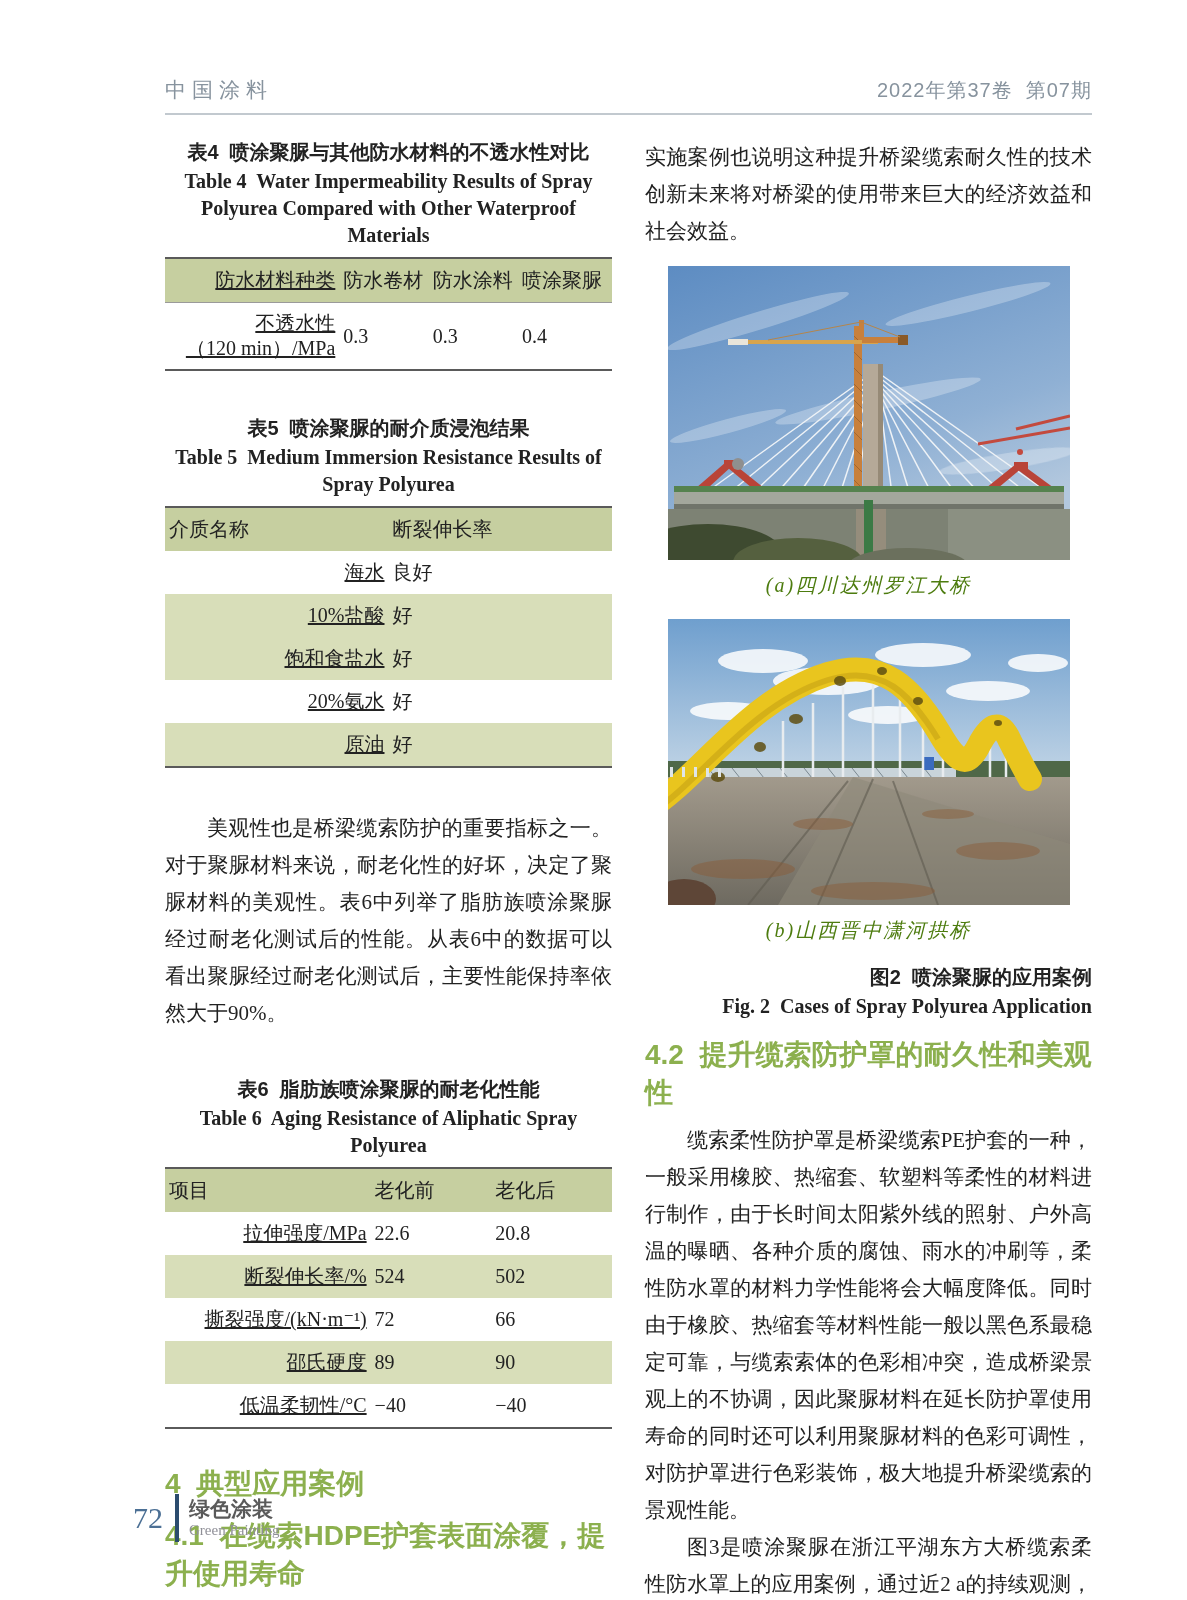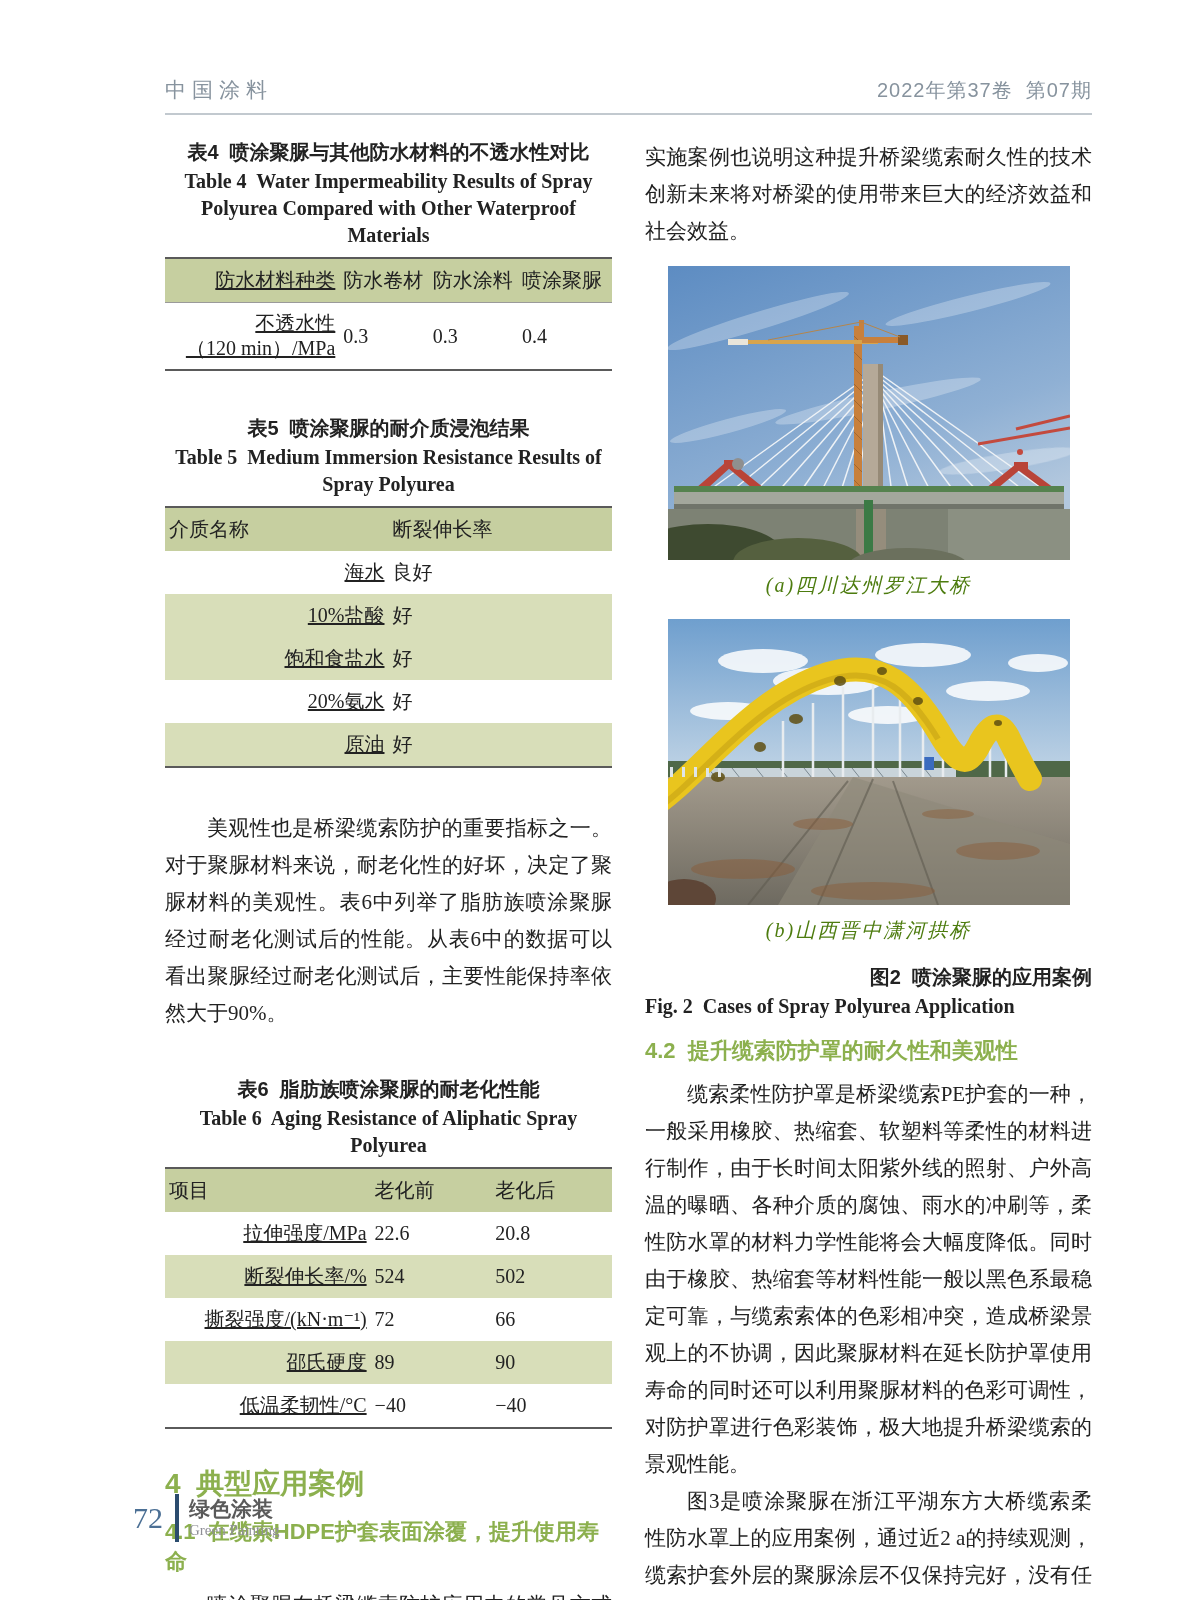--- a/index.html
+++ b/index.html
@@ -38,32 +38,32 @@
   table.tbl .l{text-align:right;text-decoration:underline;}
   tr.alt td{background:#d8deb9;}
   .t4 th{border-bottom:1px solid #9a9a9a;}
   .t4 td,.t4 th{vertical-align:middle;}
   .sub2{display:block;line-height:1.25;}
   .tbl-block{margin-bottom:34px;}
 
   .h-sec{color:#8cb04e;font-family:"Liberation Sans","DejaVu Sans",sans-serif;
         font-weight:bold;font-size:28px;margin:36px 0 14px 0;white-space:pre-wrap;}
   .h-sub{color:#8cb04e;font-family:"Liberation Sans","DejaVu Sans",sans-serif;
-        font-weight:bold;font-size:22px;margin:10px 0 10px 0;white-space:pre-wrap;}
+        font-weight:bold;font-size:28px;margin:10px 0 10px 0;white-space:pre-wrap;}
 
   .figure{margin:14px 0 0 0;text-align:center;}
   .photo{width:402px;display:inline-block;vertical-align:top;}
   .photo svg{display:block;width:402px;}
   .fig-cap{color:#4d7c0f;font-size:20px;font-style:italic;
         font-family:"Liberation Serif","DejaVu Serif",serif;
         letter-spacing:2px;margin:12px 0 20px 0;text-align:center;}
   .fig2-cn{text-align:right;font-weight:bold;font-size:20px;
         font-family:"Liberation Sans","DejaVu Sans",sans-serif;
         white-space:pre-wrap;margin:8px 0 4px 0;}
-  .fig2-en{text-align:left;font-weight:bold;font-size:20px;
+  .fig2-en{text-align:right;font-weight:bold;font-size:20px;
         font-family:"Liberation Serif","DejaVu Serif",serif;
         white-space:pre-wrap;margin:0 0 18px 0;}
 
   .footer{position:absolute;left:133px;top:1494px;display:flex;
         align-items:center;}
   .footer .pg{font-size:30px;color:#4c7095;margin-right:12px;
         font-family:"Liberation Serif","DejaVu Serif",serif;}
   .footer .bar{width:4px;height:48px;background:#2b4c6e;margin-right:10px;}
   .footer .labels{display:flex;flex-direction:column;justify-content:center;}
   .footer .cn{font-family:"Liberation Sans","DejaVu Sans",sans-serif;

